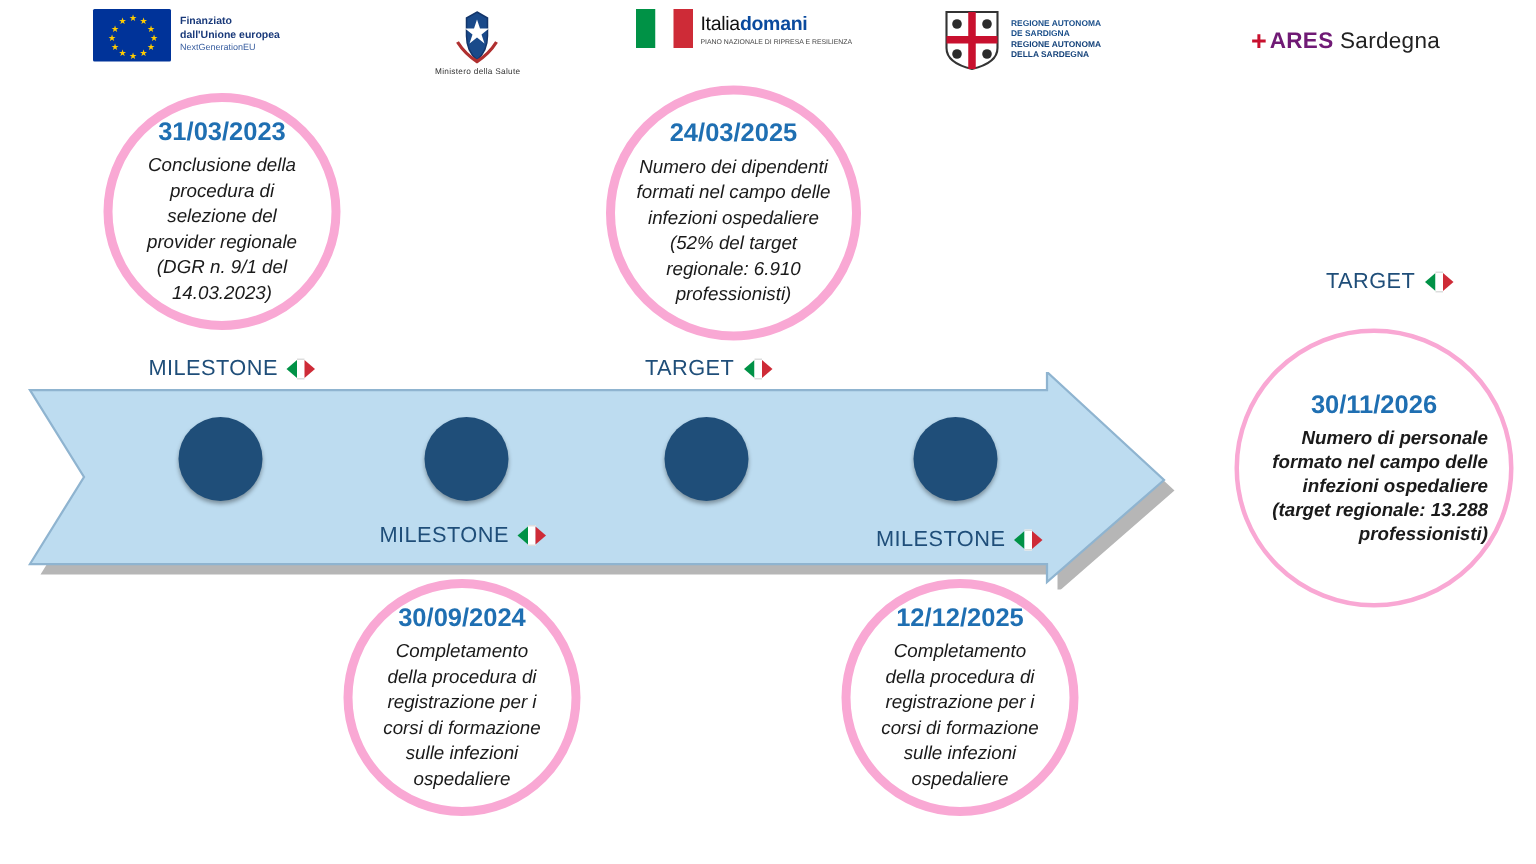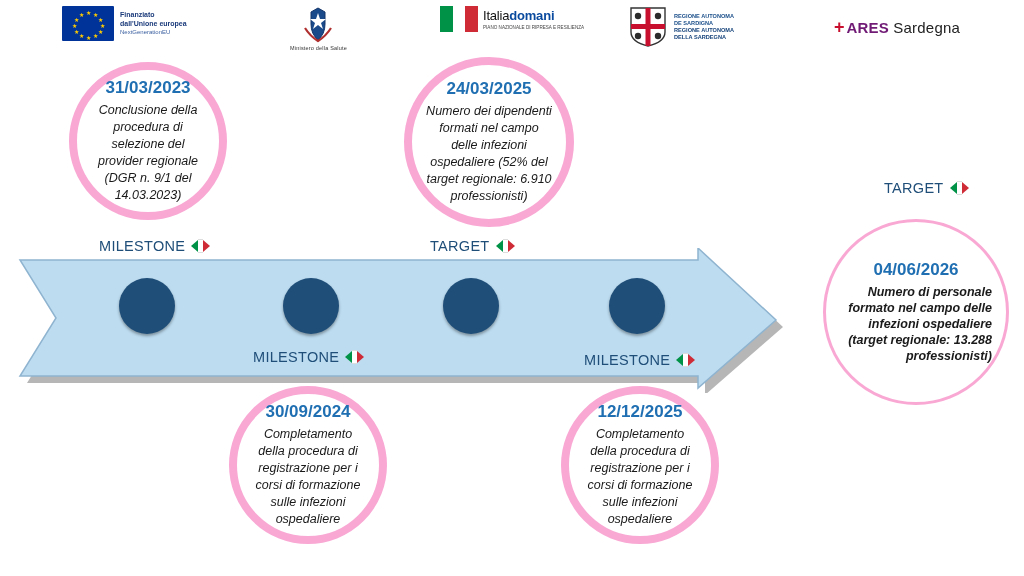--- a/index.html
+++ b/index.html
@@ -65,21 +65,21 @@
   }
   .min-text {
     font-size: 5.5px;
     color: #333;
     text-align: center;
     margin-top: 1px;
     letter-spacing: .2px;
   }
 
   
-  .ital-logo { left: 440px; justify-content: flex-end; }
+  .ital-logo { left: 424px; justify-content: flex-end; }
   .ital-flag {
     width: 38px;
     height: 26px;
     display: flex;
     border: 0;
   }
   .ital-flag i { display: block; height: 100%; flex: 1; }
   .ital-flag .g { background: #009246; }
   .ital-flag .w { background: #ffffff; }
   .ital-flag .r { background: #CE2B37; }
@@ -134,21 +134,21 @@
     border-radius: 50%;
     background: #1F4E79;
     box-shadow: 0 2px 3px rgba(0,0,0,.35);
   }
 
   
   .bubble {
     position: absolute;
     border-radius: 50%;
     background: #ffffff;
-    border: 8px solid #f9a8d4;
+    border: 6px solid #f9a8d4;
     box-sizing: border-box;
     display: flex;
     flex-direction: column;
     align-items: center;
     justify-content: center;
     text-align: center;
     padding: 6px 14px;
   }
   .bubble .date {
     color: #1F6FB2;
@@ -358,17 +358,17 @@
     <div class="date">24/03/2025</div>
     <div class="desc">Numero dei dipendenti formati nel campo delle infezioni ospedaliere (52% del target regionale: 6.910 professionisti)</div>
   </div>
 
   <div class="bubble" style="left:561px; top:386px; width:158px; height:158px;">
     <div class="date">12/12/2025</div>
     <div class="desc">Completamento della procedura di registrazione per i corsi di formazione sulle infezioni ospedaliere</div>
   </div>
 
   <div class="bubble final" style="left:823px; top:219px; width:186px; height:186px;">
-    <div class="date">04/06/2026</div>
+    <div class="date">30/11/2026</div>
     <div class="desc">Numero di personale formato nel campo delle infezioni ospedaliere (target regionale: 13.288 professionisti)</div>
   </div>
 
 </div>
 
 </body></html>

